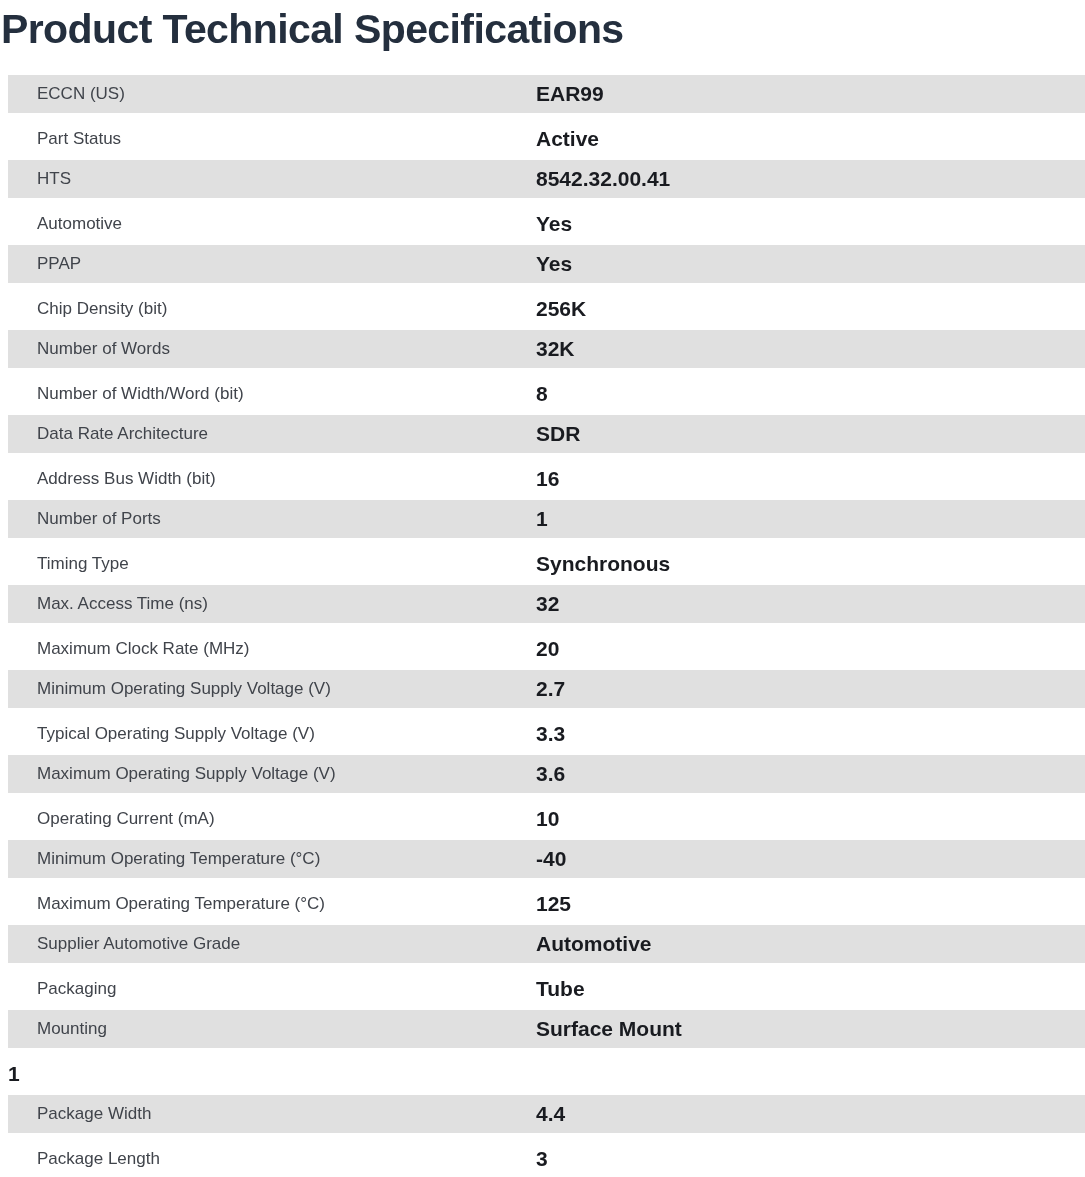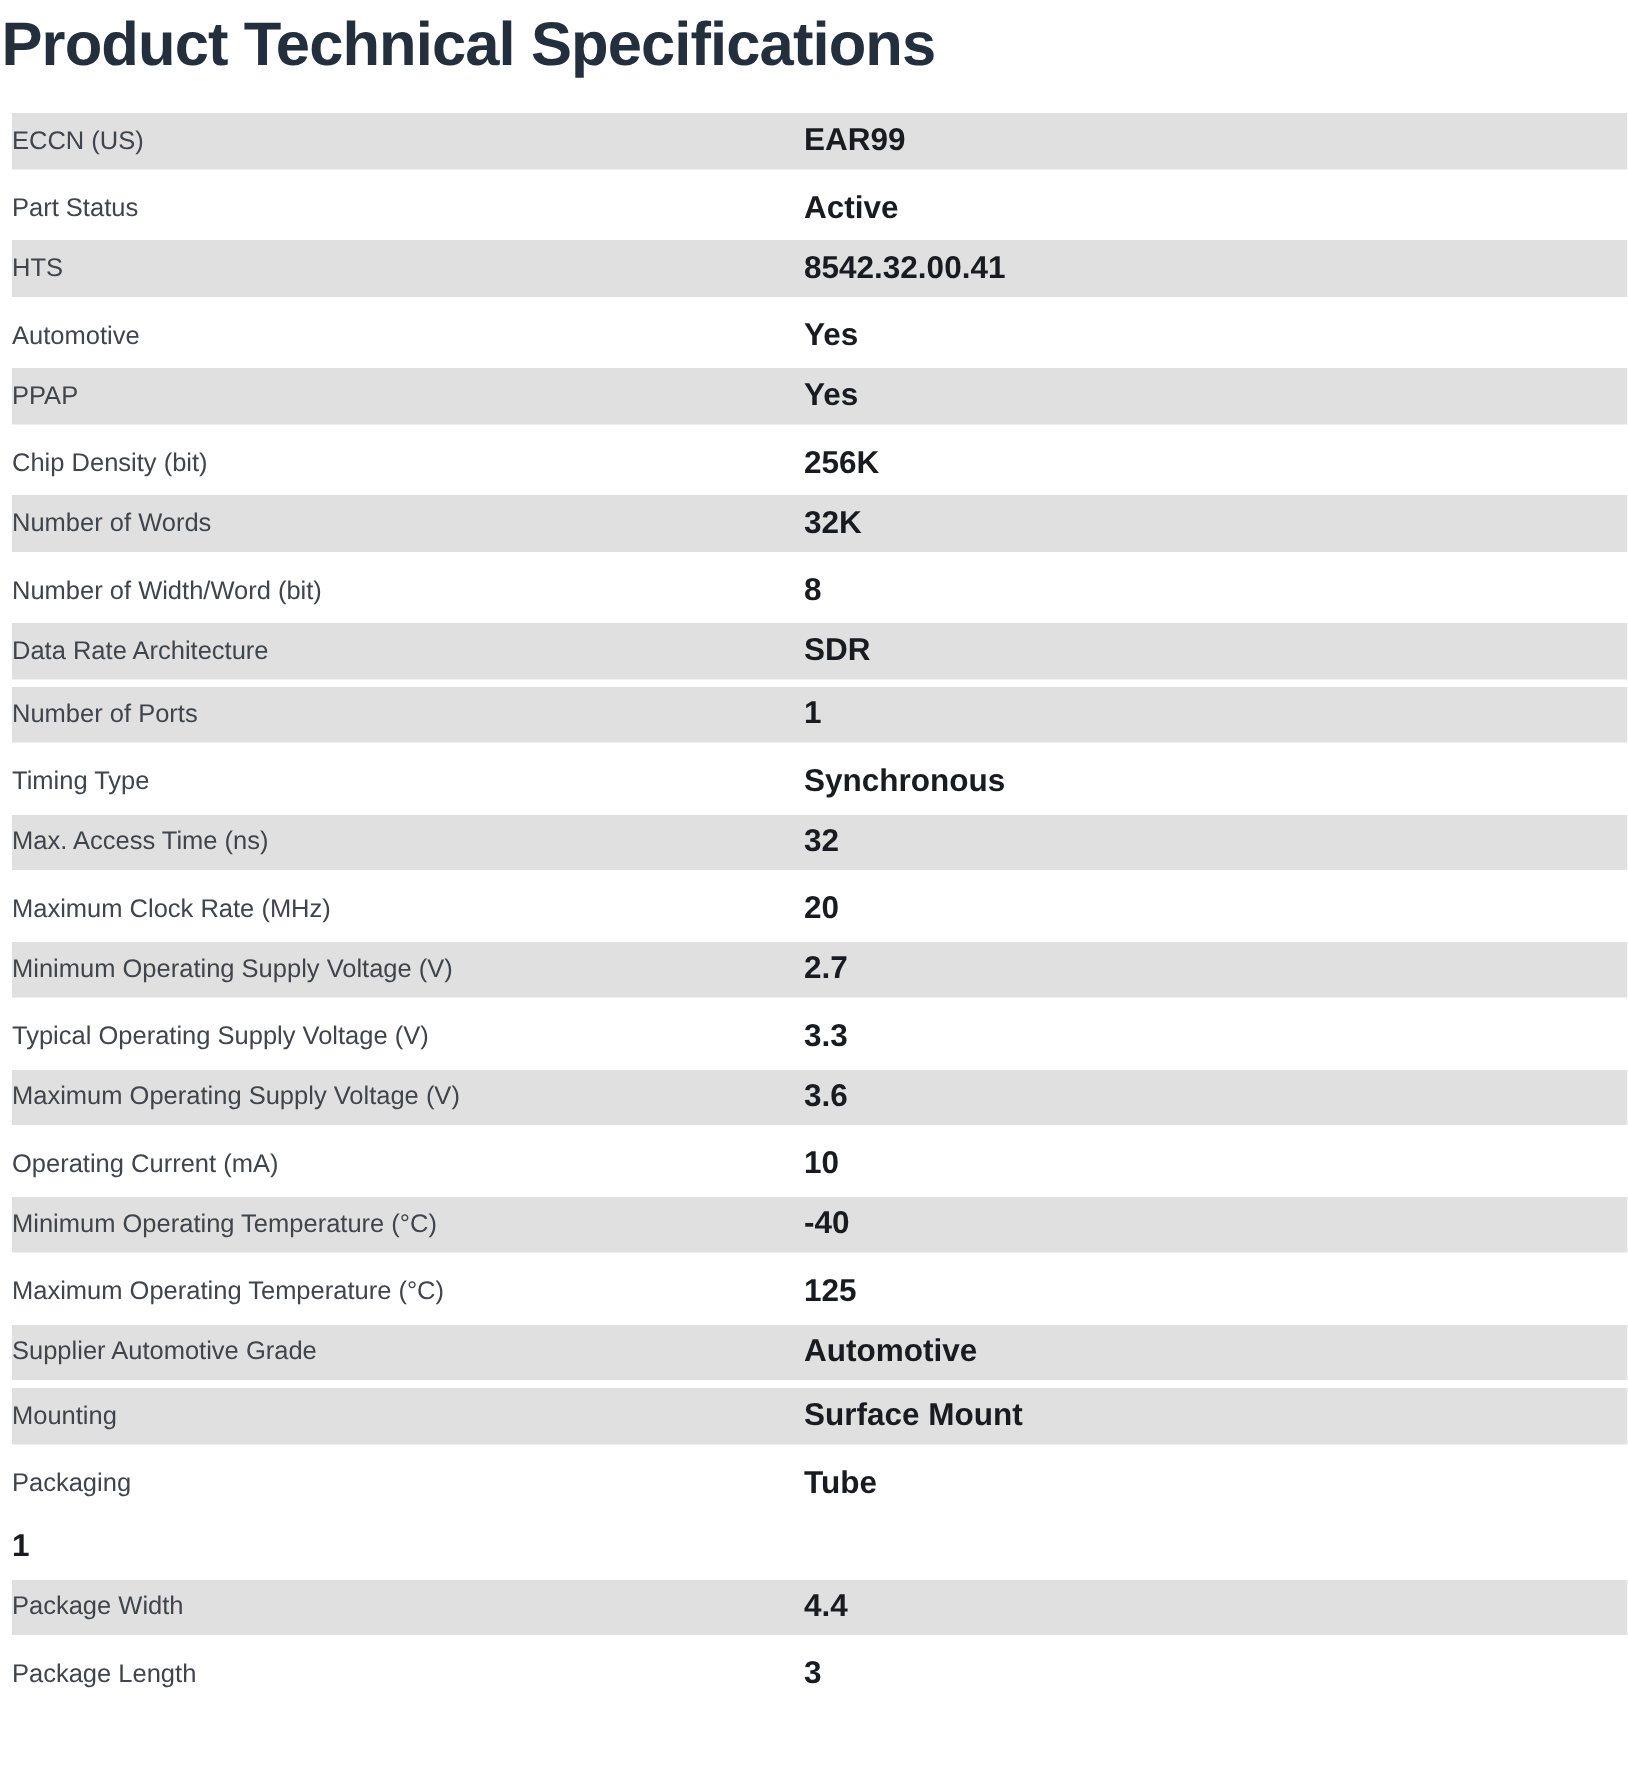--- a/index.html
+++ b/index.html
@@ -36,20 +36,21 @@
     align-items: center;
   }
   .spec-row.stripe {
     background-color: #e0e0e0;
     background-clip: padding-box;
     border-bottom: 5px solid #ffffff;
   }
   .spec-label {
     flex: 0 0 528px;
     width: 528px;
+    padding-left: 29px;
     font-size: 17px;
     font-weight: 400;
     color: #40444b;
     white-space: nowrap;
   }
   .spec-value {
     font-size: 21px;
     font-weight: 700;
     color: #191b20;
     white-space: nowrap;
@@ -90,20 +91,24 @@
       <div class="spec-value">32K</div>
     </div>
     <div class="spec-row">
       <div class="spec-label">Number of Width/Word (bit)</div>
       <div class="spec-value">8</div>
     </div>
     <div class="spec-row stripe">
       <div class="spec-label">Data Rate Architecture</div>
       <div class="spec-value">SDR</div>
     </div>
+    <div class="spec-row">
+      <div class="spec-label">Address Bus Width (bit)</div>
+      <div class="spec-value">16</div>
+    </div>
     <div class="spec-row stripe">
       <div class="spec-label">Number of Ports</div>
       <div class="spec-value">1</div>
     </div>
     <div class="spec-row">
       <div class="spec-label">Timing Type</div>
       <div class="spec-value">Synchronous</div>
     </div>
     <div class="spec-row stripe">
       <div class="spec-label">Max. Access Time (ns)</div>
@@ -134,27 +139,27 @@
       <div class="spec-value">-40</div>
     </div>
     <div class="spec-row">
       <div class="spec-label">Maximum Operating Temperature (°C)</div>
       <div class="spec-value">125</div>
     </div>
     <div class="spec-row stripe">
       <div class="spec-label">Supplier Automotive Grade</div>
       <div class="spec-value">Automotive</div>
     </div>
+    <div class="spec-row">
+      <div class="spec-label">Packaging</div>
+      <div class="spec-value">Tube</div>
+    </div>
     <div class="spec-row stripe">
       <div class="spec-label">Mounting</div>
       <div class="spec-value">Surface Mount</div>
-    </div>
-    <div class="spec-row">
-      <div class="spec-label">Packaging</div>
-      <div class="spec-value">Tube</div>
     </div>
     <div class="spec-row">
       <div class="spec-value">1</div>
     </div>
     <div class="spec-row stripe">
       <div class="spec-label">Package Width</div>
       <div class="spec-value">4.4</div>
     </div>
     <div class="spec-row">
       <div class="spec-label">Package Length</div>

